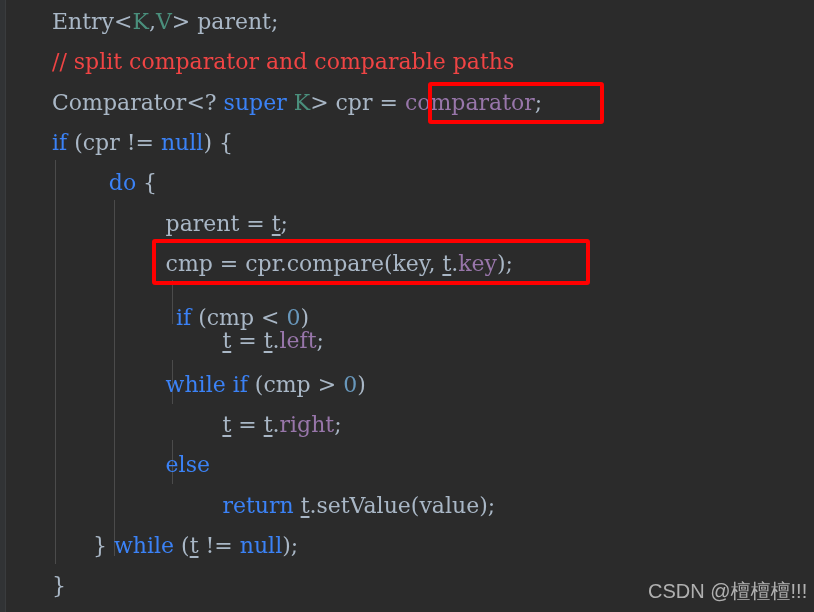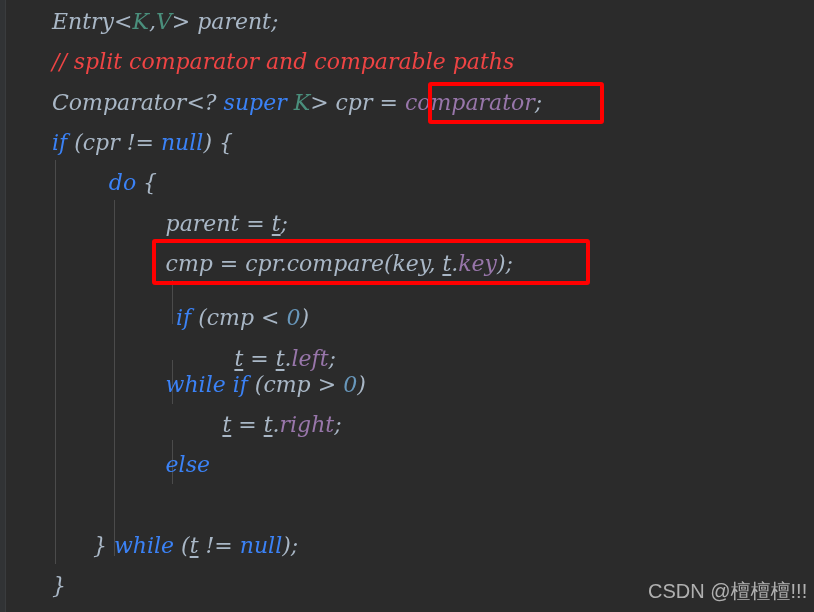--- a/index.html
+++ b/index.html
@@ -47,21 +47,20 @@
     background: #4b4b4b;
   }
 
   
   .code {
     position: absolute;
     left: 0;
     top: 0;
     width: 786px;
     height: 612px;
-    font-style: italic;
   }
   .line {
     position: absolute;
     left: 52px;
     height: 40px;
     line-height: 40px;
     white-space: pre;
     font-family: "DejaVu Serif", "Liberation Serif", serif;
     font-size: 22px;
     letter-spacing: 0px;
@@ -115,24 +114,25 @@
 
   <div class="code" id="code-block">
       <div class="line" style="top: 2px; left: 52px;"><span class="t-type">Entry</span><span class="t-punct">&lt;</span><span class="t-generic">K</span><span class="t-punct">,</span><span class="t-generic">V</span><span class="t-plain">&gt; parent;</span></div>
       <div class="line" style="top: 42.3px; left: 52px;"><span class="t-comment">// split comparator and comparable paths</span></div>
       <div class="line" style="top: 82.6px; left: 52px;"><span class="t-type">Comparator</span><span class="t-punct">&lt;? </span><span class="t-kw">super</span><span class="t-plain"> </span><span class="t-generic">K</span><span class="t-plain">&gt; cpr = </span><span class="t-field">comparator</span><span class="t-punct">;</span></div>
       <div class="line" style="top: 122.9px; left: 52px;"><span class="t-kw">if</span><span class="t-plain"> (cpr != </span><span class="t-kw">null</span><span class="t-plain">) {</span></div>
       <div class="line" style="top: 163.2px; left: 108.8px;"><span class="t-kw">do</span><span class="t-plain"> {</span></div>
       <div class="line" style="top: 203.5px; left: 165.6px;"><span class="t-plain">parent = </span><span class="t-local">t</span><span class="t-punct">;</span></div>
       <div class="line" style="top: 243.8px; left: 165.6px; text-align: right;"><span class="t-plain">cmp = cpr.compare(key, </span><span class="t-local">t</span><span class="t-punct">.</span><span class="t-field">key</span><span class="t-punct">);</span></div>
       <div class="line" style="top: 284.1px; left: 176px; margin-top: 14px;"><span class="t-kw">if</span><span class="t-plain"> (cmp &lt; </span><span class="t-num">0</span><span class="t-plain">)</span></div>
-      <div class="line" style="top: 339px; left: 222.4px; margin-left: 12px;"><span class="t-local">t</span><span class="t-plain"> = </span><span class="t-local">t</span><span class="t-punct">.</span><span class="t-field">left</span><span class="t-punct">;</span></div>
+      <div class="line" style="top: 321px; left: 222.4px;"><span class="t-local">t</span><span class="t-plain"> = </span><span class="t-local">t</span><span class="t-punct">.</span><span class="t-field">left</span><span class="t-punct">;</span></div>
       <div class="line" style="top: 364.7px; left: 165.6px;"><span class="t-kw">while if</span><span class="t-plain"> (cmp &gt; </span><span class="t-num">0</span><span class="t-plain">)</span></div>
       <div class="line" style="top: 405px; left: 222.4px;"><span class="t-local">t</span><span class="t-plain"> = </span><span class="t-local">t</span><span class="t-punct">.</span><span class="t-field">right</span><span class="t-punct">;</span></div>
       <div class="line" style="top: 445.3px; left: 165.6px;"><span class="t-kw">else</span></div>
+      <div class="line" style="top: 485.6px; left: 222.4px;"><span class="t-kw">return</span><span class="t-plain"> </span><span class="t-local">t</span><span class="t-plain">.setValue(value);</span></div>
       <div class="line" style="top: 525.9px; left: 93px;"><span class="t-plain">} </span><span class="t-kw">while</span><span class="t-plain"> (</span><span class="t-local">t</span><span class="t-plain"> != </span><span class="t-kw">null</span><span class="t-plain">);</span></div>
       <div class="line" style="top: 566.2px; left: 52px;"><span class="t-plain">}</span></div>
     </div>
 
   <div id="annotation-layer">
       <div class="redbox" style="left: 428px; top: 82px; width: 176px; height: 42px;"></div>
       <div class="redbox" style="left: 152px; top: 239px; width: 438px; height: 46px;"></div>
     </div>
 
   <div class="watermark" id="watermark" style="left: 648px; top: 578px;">CSDN @檀檀檀!!!</div>

